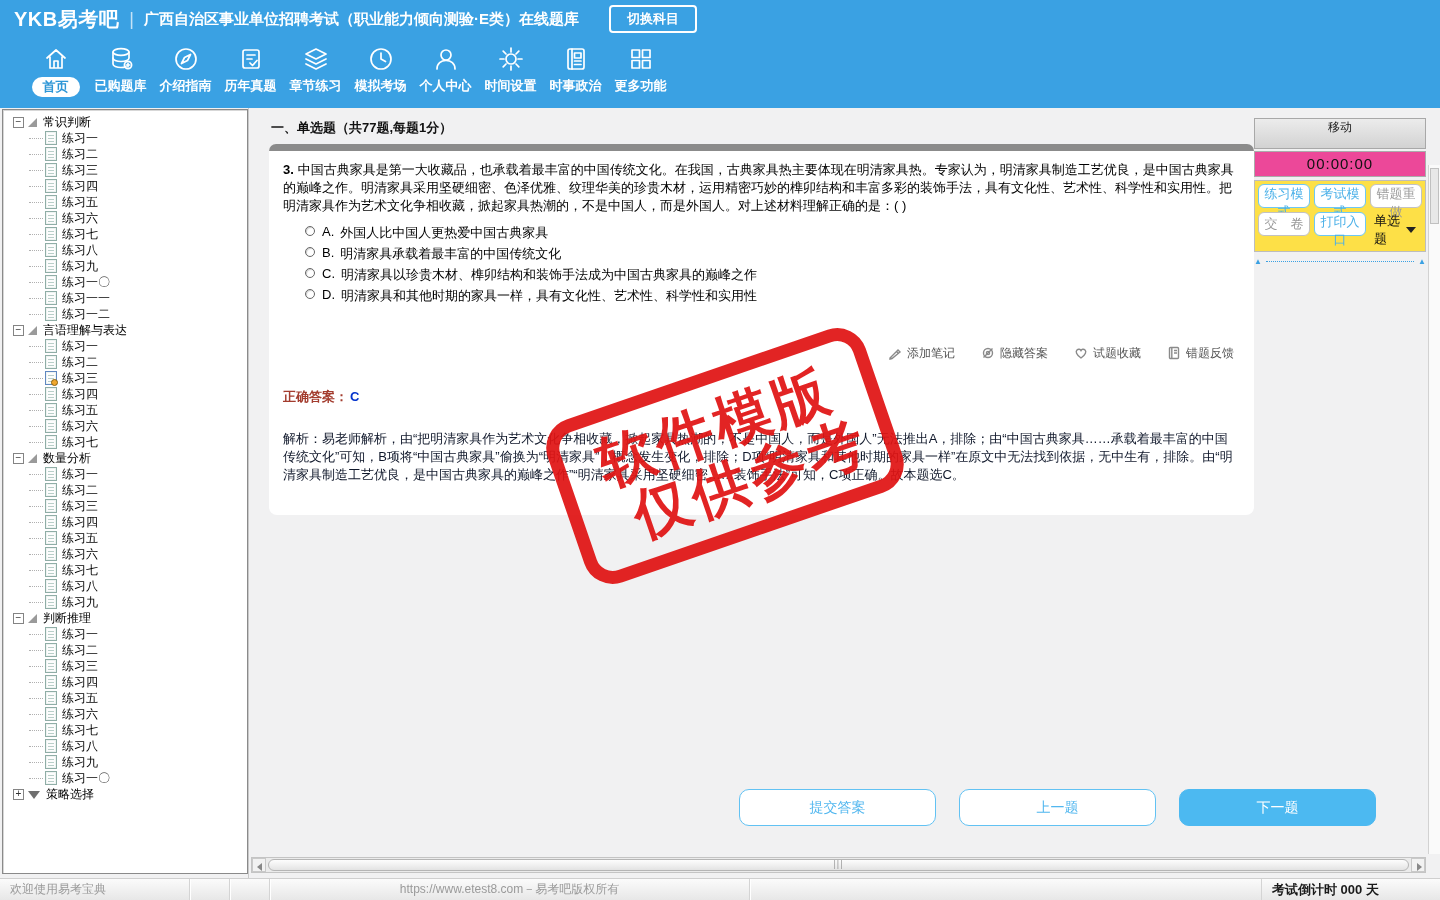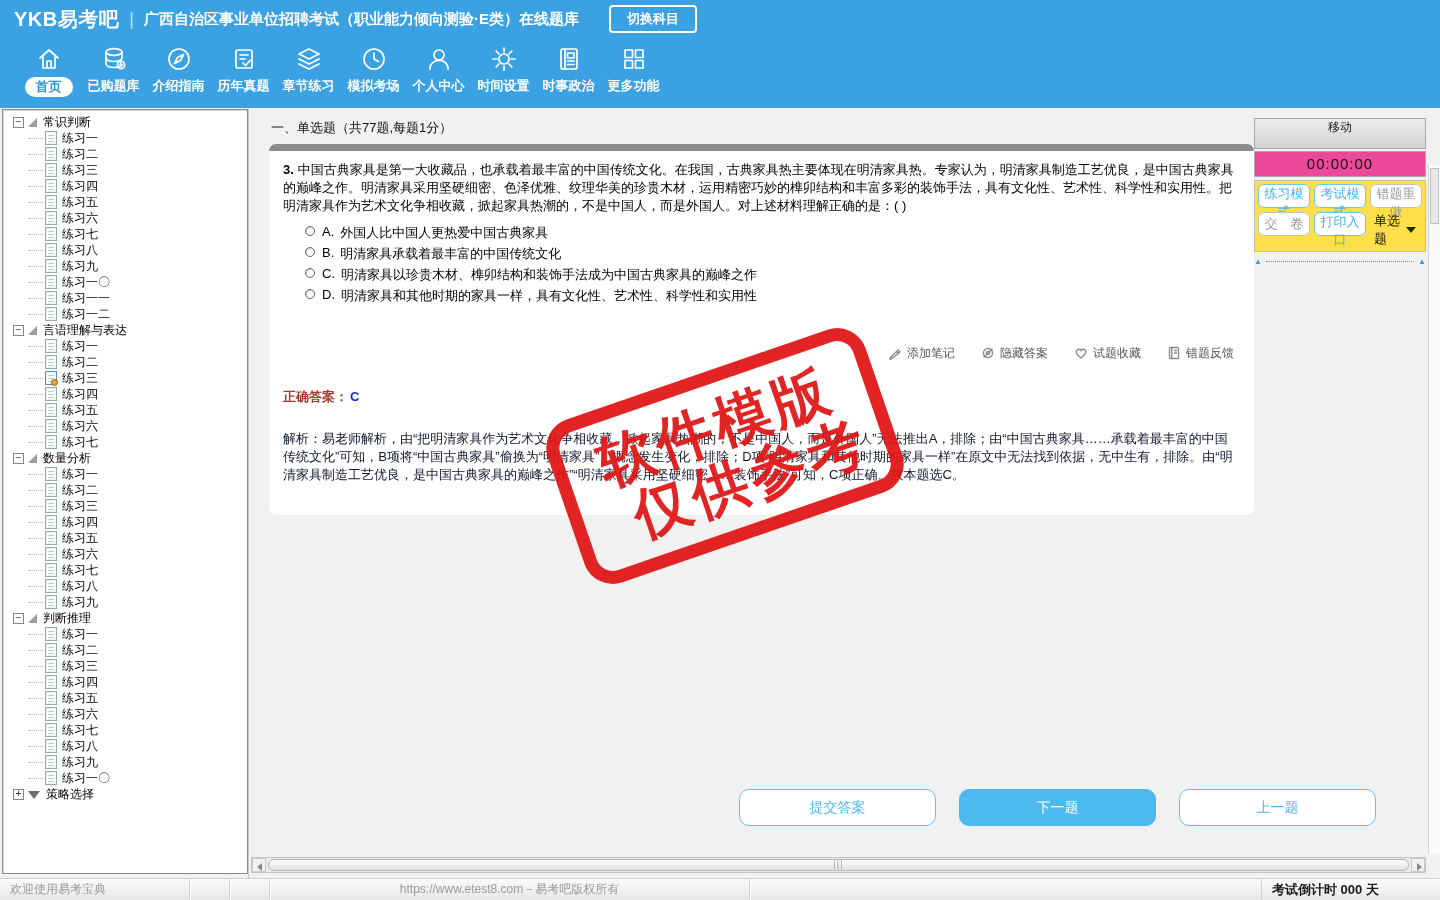--- a/index.html
+++ b/index.html
@@ -9,21 +9,21 @@
 
   
   .titlebar { height:38px; background:#3aa1e3; display:flex; align-items:center; padding:0 14px; color:#fff; }
   .logo { font-size:20px; font-weight:bold; letter-spacing:.5px; }
   .logo-sep { margin:0 10px; opacity:.7; font-size:18px; }
   .app-title { font-size:15px; font-weight:bold; }
   .switch-btn { margin-left:30px; border:2px solid #fff; border-radius:4px; background:transparent;
     color:#fff; font-size:13px; font-weight:bold; padding:3px 16px; cursor:pointer; }
 
   
-  .navbar { height:70px; background:#3aa1e3; display:flex; align-items:flex-start; padding-left:16px; }
+  .navbar { height:70px; background:#3aa1e3; display:flex; align-items:flex-start; padding-left:23px; }
   .nav-item { width:65px; display:flex; flex-direction:column; align-items:center; padding-top:7px; cursor:pointer; }
   .nav-item svg { width:28px; height:28px; stroke:#fff; fill:none; stroke-width:1.7; stroke-linecap:round; stroke-linejoin:round; }
   .nav-label { margin-top:4px; font-size:13px; font-weight:bold; color:#fff; white-space:nowrap; }
   .nav-item.active .nav-label { background:#fff; color:#2e96d6; border-radius:10px; padding:1px 11px; }
 
   
   .content { position:absolute; top:108px; bottom:22px; left:0; right:0; display:flex; }
   .tree-panel { width:246px; flex:none; background:#fff; border:1px solid #8a8a8a; margin:1px 0 4px 2px;
     overflow:hidden; padding:4px 0 0 4px; box-shadow:inset 1px 1px 0 #d7d7d7; }
   .tree-row { display:flex; align-items:center; height:16px; font-size:12px; color:#000; white-space:nowrap; cursor:pointer; }
@@ -46,21 +46,21 @@
   
   .main-header { height:57px; background:linear-gradient(#fbfbfb,#ededed); border-bottom:2px solid #b5b5b5; position:relative; }
   .page-curl { position:absolute; left:8px; top:4px; width:46px; height:24px;
     background:linear-gradient(115deg,#e9e9e9 48%,#bfbfbf 50%,#f8f8f8 60%,#d9d9d9 75%,#fdfdfd 76%); }
   .page-title { position:absolute; left:10px; bottom:4px; font-size:20px; font-weight:bold; color:#151515; }
   .notice { position:absolute; right:34px; top:26px; font-size:13px; font-weight:bold; color:#f00; }
 
   
   .content-row { display:flex; align-items:flex-start; padding:0 14px 0 20px; }
   .qa-col { flex:1; min-width:0; }
-  .section-header { font-size:13px; font-weight:normal; color:#111; padding:11px 0 7px 2px; }
+  .section-header { font-size:13px; font-weight:bold; color:#111; padding:11px 0 7px 2px; }
 
   .question-panel { background:#fff; border-radius:8px; min-height:342px; padding:0 14px 30px 14px; position:relative; }
   .panel-bar { height:7px; background:#8b8b8b; border-radius:7px 7px 0 0; margin:0 -14px 10px -14px; }
   .q-line { font-size:13px; line-height:1.4; color:#000; }
   .q-num { font-weight:bold; margin-right:4px; }
   .options { margin:8px 0 0 22px; }
   .option { display:flex; align-items:flex-start; margin-bottom:3px; font-size:13px; color:#000; cursor:pointer; }
   .radio { flex:none; width:10px; height:10px; border:1px solid #666; border-radius:50%; background:#fff; margin:2px 7px 0 0;
     box-shadow:inset 1px 1px 1px #cfcfcf; }
   .opt-key { margin-right:6px; }
@@ -528,22 +528,22 @@
           <div class="rp-pager">
             <span>▲</span>
             <span class="dots"></span>
             <span>▲</span>
           </div>
         </div>
       </div>
 
       <div class="footer-buttons" id="fbtns">
           <button class="f-btn outline">提交答案</button>
+          <button class="f-btn outline">上一题</button>
           <button class="f-btn solid">下一题</button>
-          <button class="f-btn outline">上一题</button>
         </div>
 
       <div class="h-scroll">
         <span class="h-arrow left"></span>
         <span class="h-thumb"></span>
         <span class="h-arrow right"></span>
       </div>
       <div class="v-scroll">
         <span class="v-thumb"></span>
       </div>

